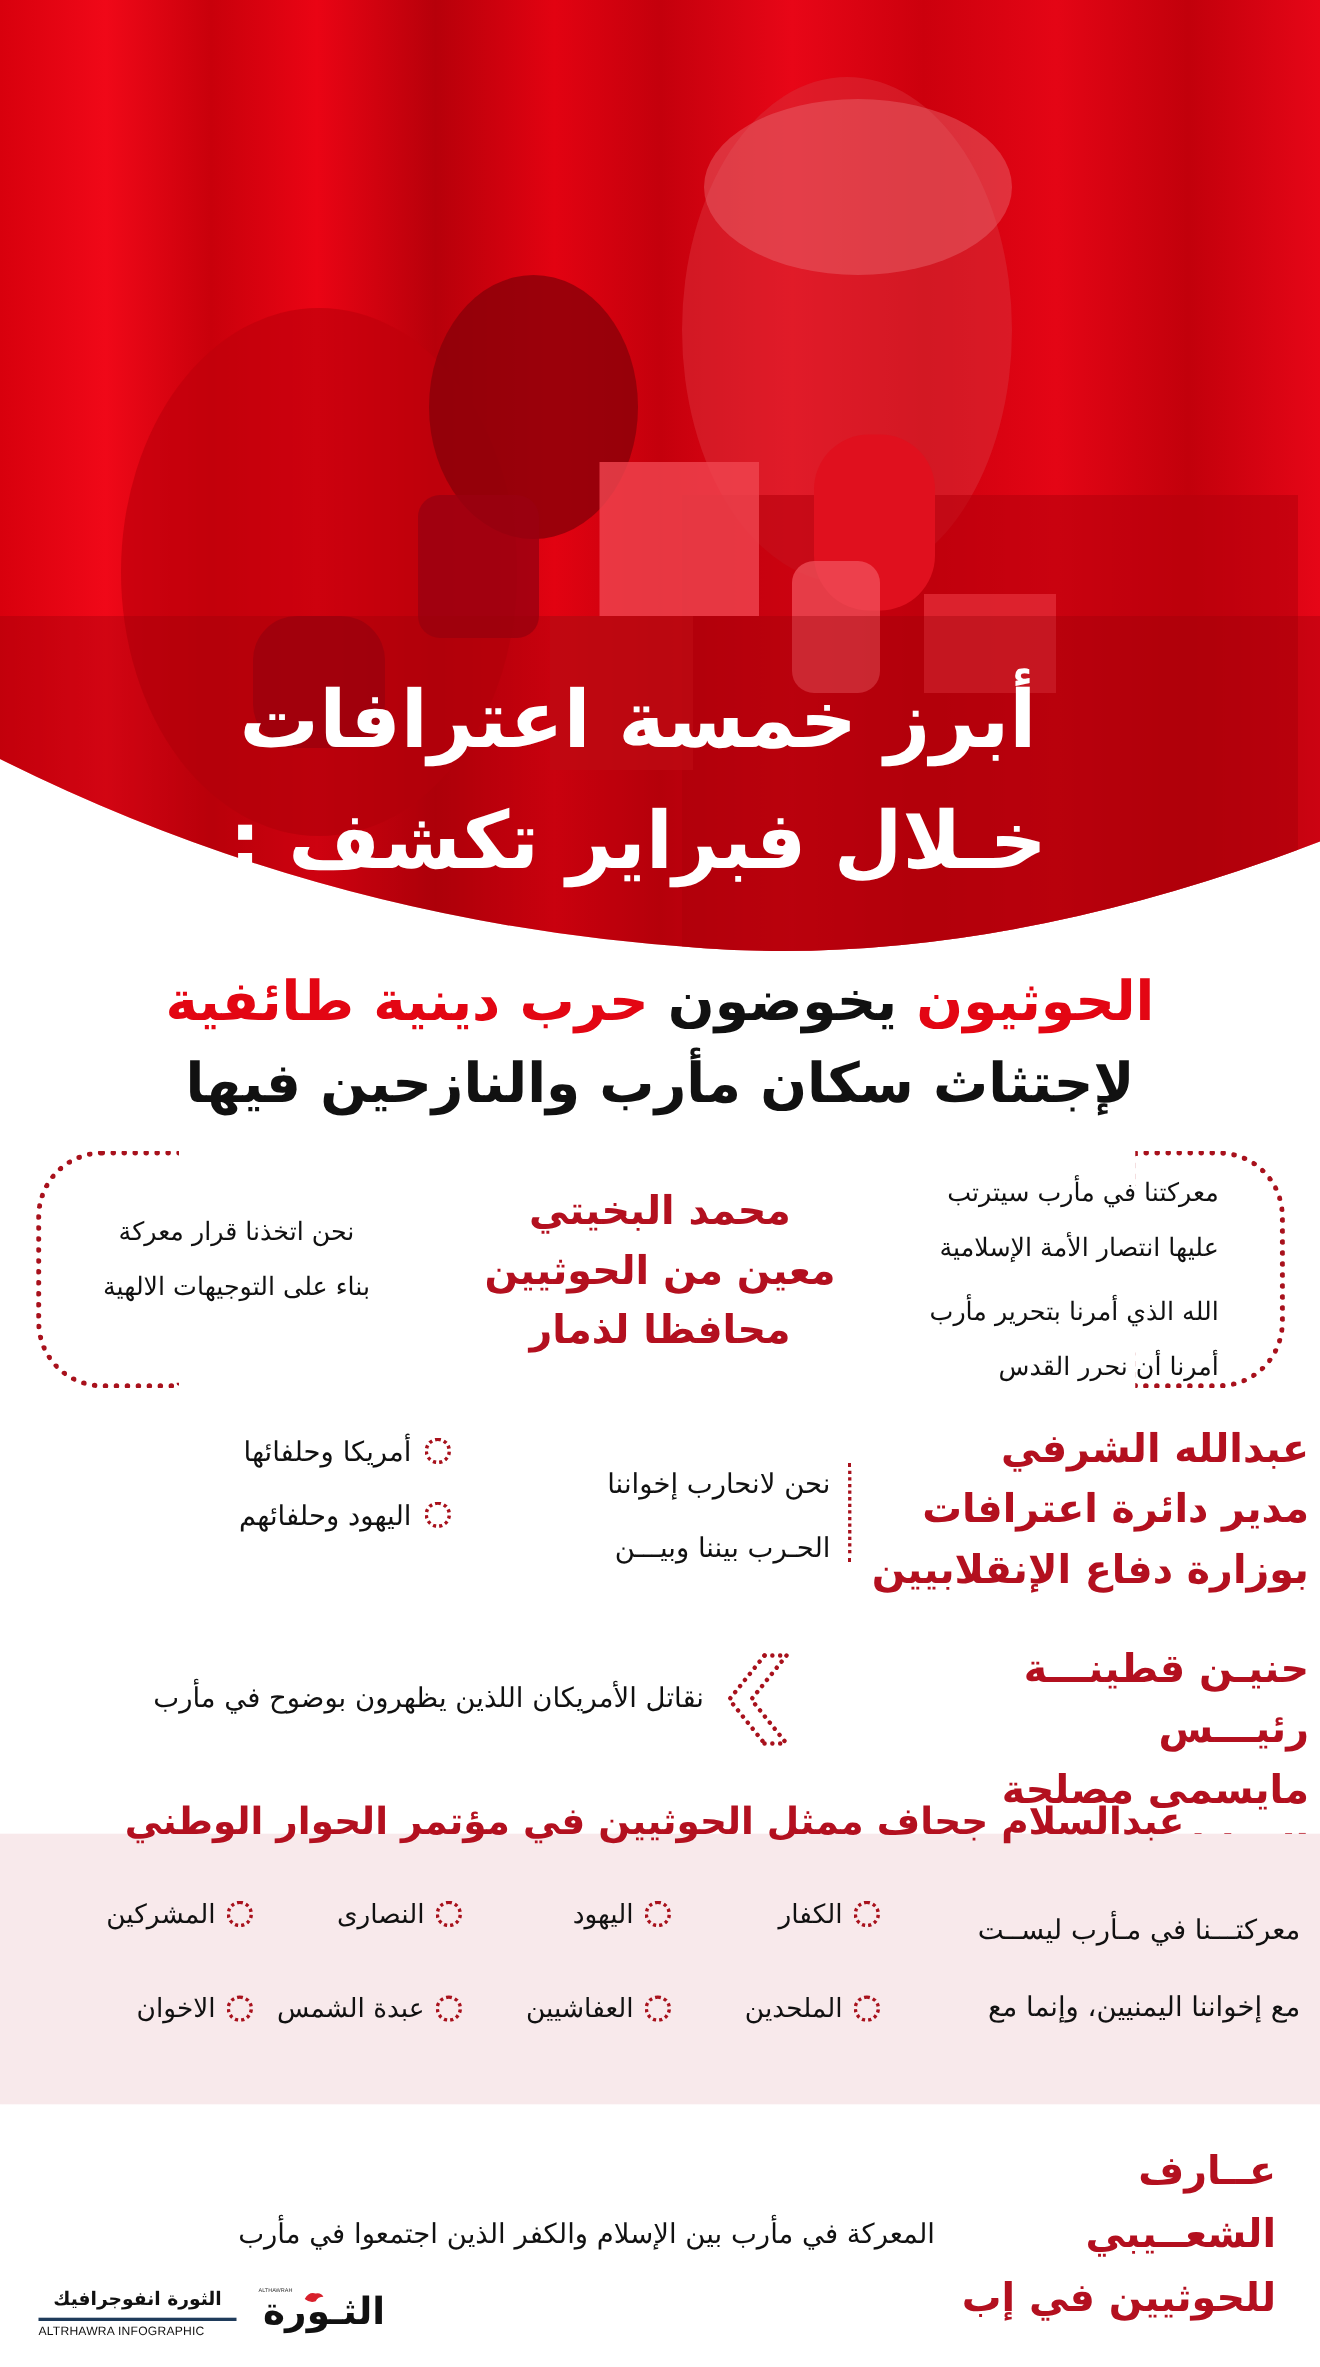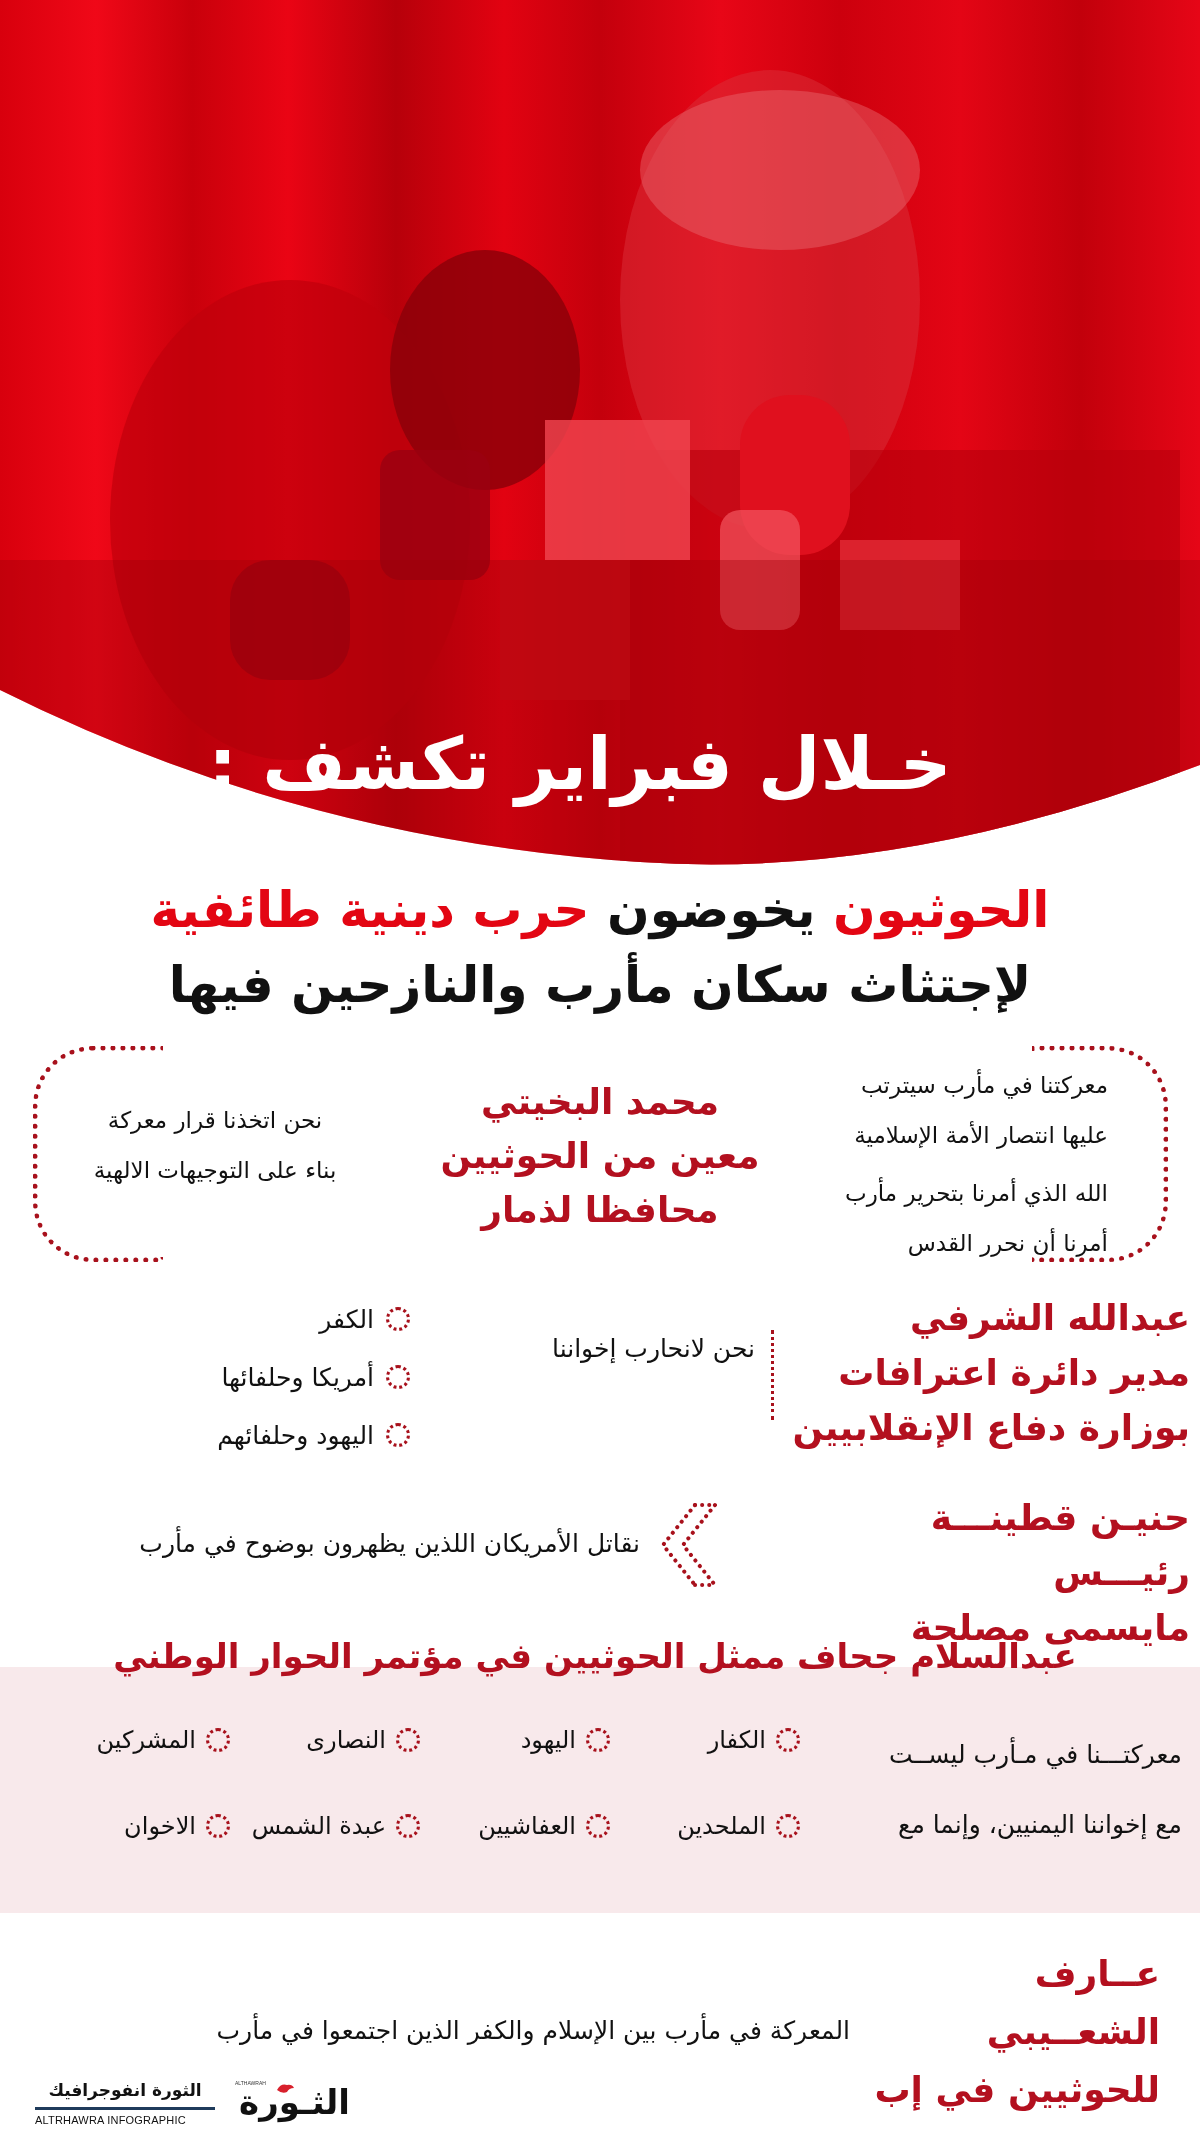--- a/index.html
+++ b/index.html
@@ -102,20 +102,21 @@
       <rect x="740" y="395" width="110" height="160" rx="50" fill="#e0101e"></rect>
       <rect x="545" y="420" width="145" height="140" fill="#f04550" opacity="0.8"></rect>
       <rect x="720" y="510" width="80" height="120" rx="20" fill="#f25560" opacity="0.7"></rect>
       <rect x="840" y="540" width="120" height="90" fill="#e22a36" opacity="0.8"></rect>
       <rect x="380" y="450" width="110" height="130" rx="20" fill="#9a0010" opacity="0.8"></rect>
       <rect x="500" y="560" width="130" height="140" fill="#d01018" opacity="0.7"></rect>
       <rect x="230" y="560" width="120" height="120" rx="40" fill="#8e0010" opacity="0.6"></rect>
       <rect x="0" y="560" width="1200" height="310" fill="#9a0008" opacity="0.35"></rect>
     </g>
   </svg>
+  <div class="hero-title l1">أبرز خمسة اعترافات</div>
   <div class="hero-title l2">خـلال فبراير تكشف :</div>
 </div>
 
 <div class="headline l1">
   <span class="red">الحوثيون</span><span> يخوضون </span><span class="red">حرب دينية طائفية</span>
 </div>
 <div class="headline l2">لإجتثاث سكان مأرب والنازحين فيها</div>
 
 <div class="bracket right"></div>
 <div class="bracket left"></div>
@@ -136,26 +137,23 @@
 </div>
 
 <div class="s2-name name">
   <div>عبدالله الشرفي</div>
   <div>مدير دائرة اعترافات</div>
   <div>بوزارة دفاع الإنقلابيين</div>
 </div>
 <div class="s2-vline"></div>
 <div class="s2-quote quote">
   <div>نحن لانحارب إخواننا</div>
+  <div>الحـرب بيننا وبيـــن</div>
 </div>
 <div class="s2-list">
-  <div class="list-item">
-      <span class="ring"></span>
-      <span>الكفر</span>
-    </div>
   <div class="list-item">
       <span class="ring"></span>
       <span>أمريكا وحلفائها</span>
     </div>
   <div class="list-item">
       <span class="ring"></span>
       <span>اليهود وحلفائهم</span>
     </div>
 </div>
 

